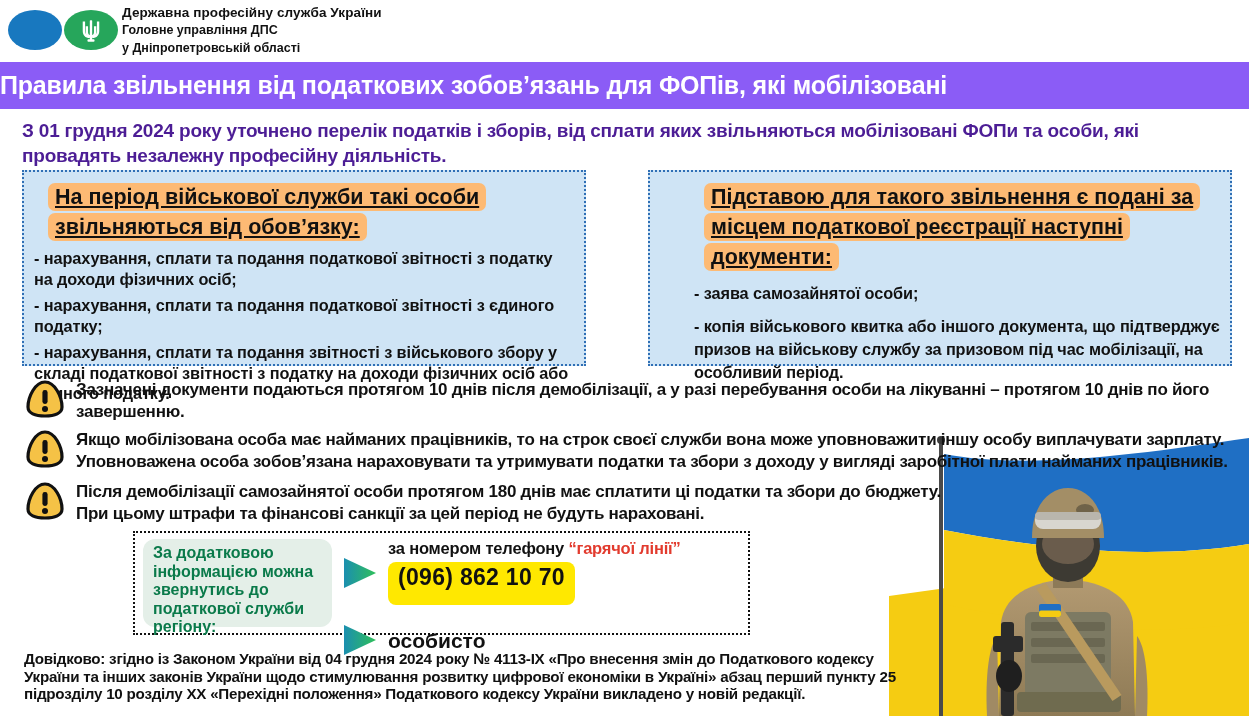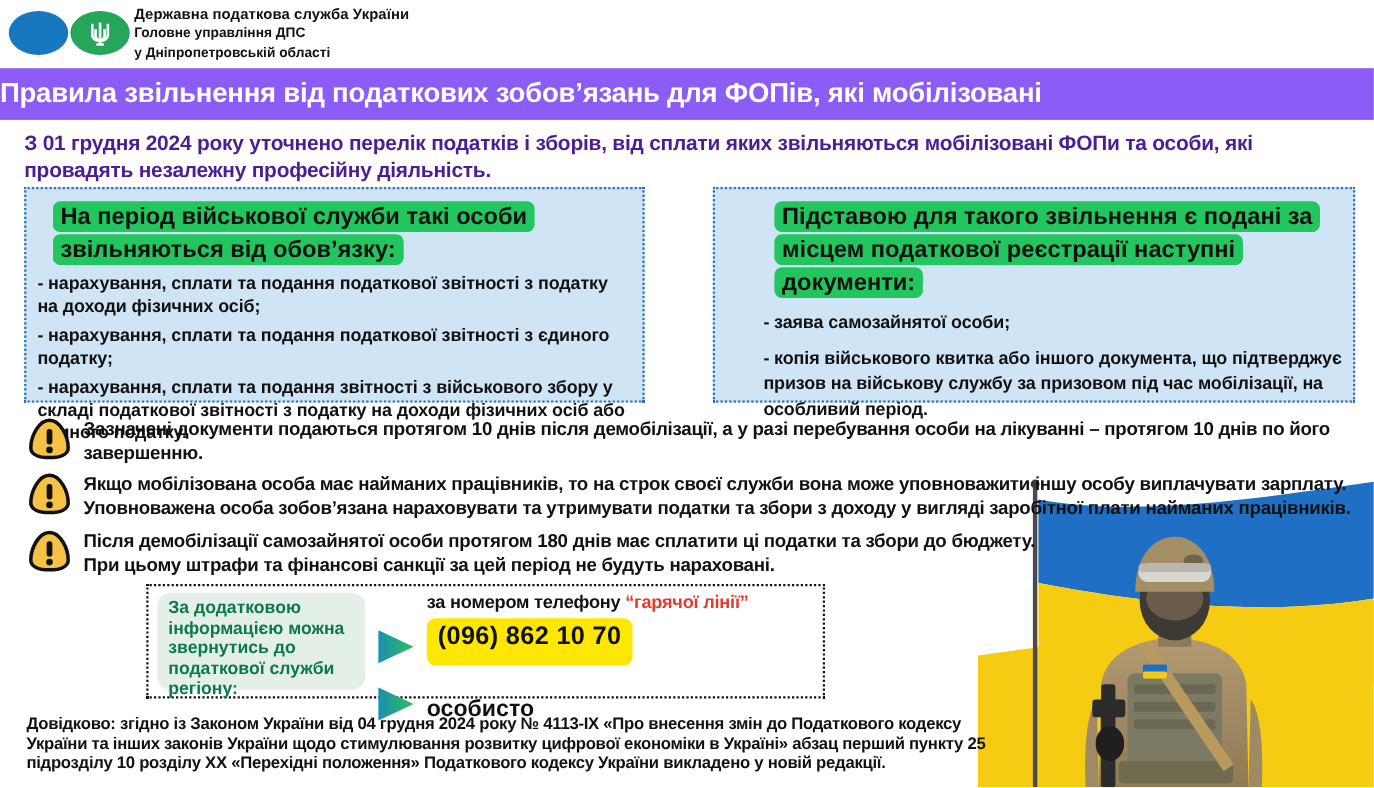--- a/index.html
+++ b/index.html
@@ -40,23 +40,23 @@
 
   
   .box {
     position:absolute; top:170px; background:#cfe4f5;
     border:2.5px dotted #2f6fb5; padding:8px 10px 10px 10px;
   }
   .box.left  { left:22px;  width:564px; height:196px; }
   .box.right { left:648px; width:584px; height:196px;padding-left:30px; }
 
   .hl-yellow {
-    display:inline; background:#22c55e; color:#111;
+    display:inline; background:#fdba74; color:#111;
     font-size:21.5px; font-weight:bold; line-height:30px;
-    padding:2px 7px; border-radius:7px; box-decoration-break:clone;
+    padding:2px 7px; border-radius:7px; box-decoration-break:clone;text-decoration:underline;
     -webkit-box-decoration-break:clone;
   }
   .box-head { margin:2px 0 6px 14px; }
   .box.right .box-head { margin-left:24px; }
   .box-body {
     font-size:16.3px; font-weight:bold; color:#111; line-height:20.5px;
     letter-spacing:-0.1px;
   }
   .box.right .box-body { margin-left:14px; margin-top:10px; line-height:23px; }
   .box.left  .box-body { margin-top:6px; }
@@ -77,21 +77,21 @@
     position:absolute; left:133px; top:531px; width:617px; height:104px;
     border:2.5px dotted #111; background:#fff; padding:6px 8px;
   }
   .contact-inner { display:flex; gap:6px; height:100%; }
   .contact-left {
     width:189px; background:#e4efe8; border-radius:12px;
     padding:5px 8px 4px 10px;
     color:#0a7a4a; font-size:16px; font-weight:bold; line-height:18.6px;
   }
   .contact-right { flex:1; position:relative; padding-left:4px; }
-  .row { display:flex; align-items:flex-end; gap:10px; }
+  .row { display:flex; align-items:center; gap:10px; }
   .row.r1 { margin-top:0px; }
   .row.r2 { margin-top:16px; }
   .arrow { flex:0 0 auto; width:36px; height:34px; margin-top:2px; }
   .line-hot { font-size:16.5px; font-weight:bold; color:#111; white-space:nowrap; letter-spacing:-0.2px; }
   .hot-red { color:#e23b2e; }
   .phone {
     display:inline-block; margin-top:4px; background:#ffe800; color:#111;
     font-size:23px; font-weight:bold; padding:2px 10px 14px 10px; border-radius:8px;
     letter-spacing:0.3px;
   }
@@ -121,21 +121,21 @@
           <rect x="18" y="4" width="4" height="34" rx="1"></rect>
           <path d="M6 6 h4 v16 c0 5 3 8 8 8 v4 c-8 0 -12 -5 -12 -12 z"></path>
           <path d="M34 6 h-4 v16 c0 5 -3 8 -8 8 v4 c8 0 12 -5 12 -12 z"></path>
           <path d="M11 14 h4 v10 c0 3 2 5 5 5 v4 c-6 0 -9 -4 -9 -9 z"></path>
           <path d="M29 14 h-4 v10 c0 3 -2 5 -5 5 v4 c6 0 9 -4 9 -9 z"></path>
           <rect x="14" y="36" width="12" height="4" rx="1.5"></rect>
         </g>
       </svg>
     </div>
     <div class="org">
-      <div class="org-line1">Державна податкова служба України</div>
+      <div class="org-line1">Державна професійну служба України</div>
       <div class="org-line2">Головне управління ДПС</div>
       <div class="org-line2">у Дніпропетровській області</div>
     </div>
   </div>
 
   <div class="banner">
     <div class="banner-text">Правила звільнення від податкових зобов’язань для ФОПів, які мобілізовані</div>
   </div>
 
   <div class="intro">З 01 грудня 2024 року уточнено перелік податків і зборів, від сплати яких звільняються мобілізовані ФОПи та особи, які провадять незалежну професійну діяльність.</div>

